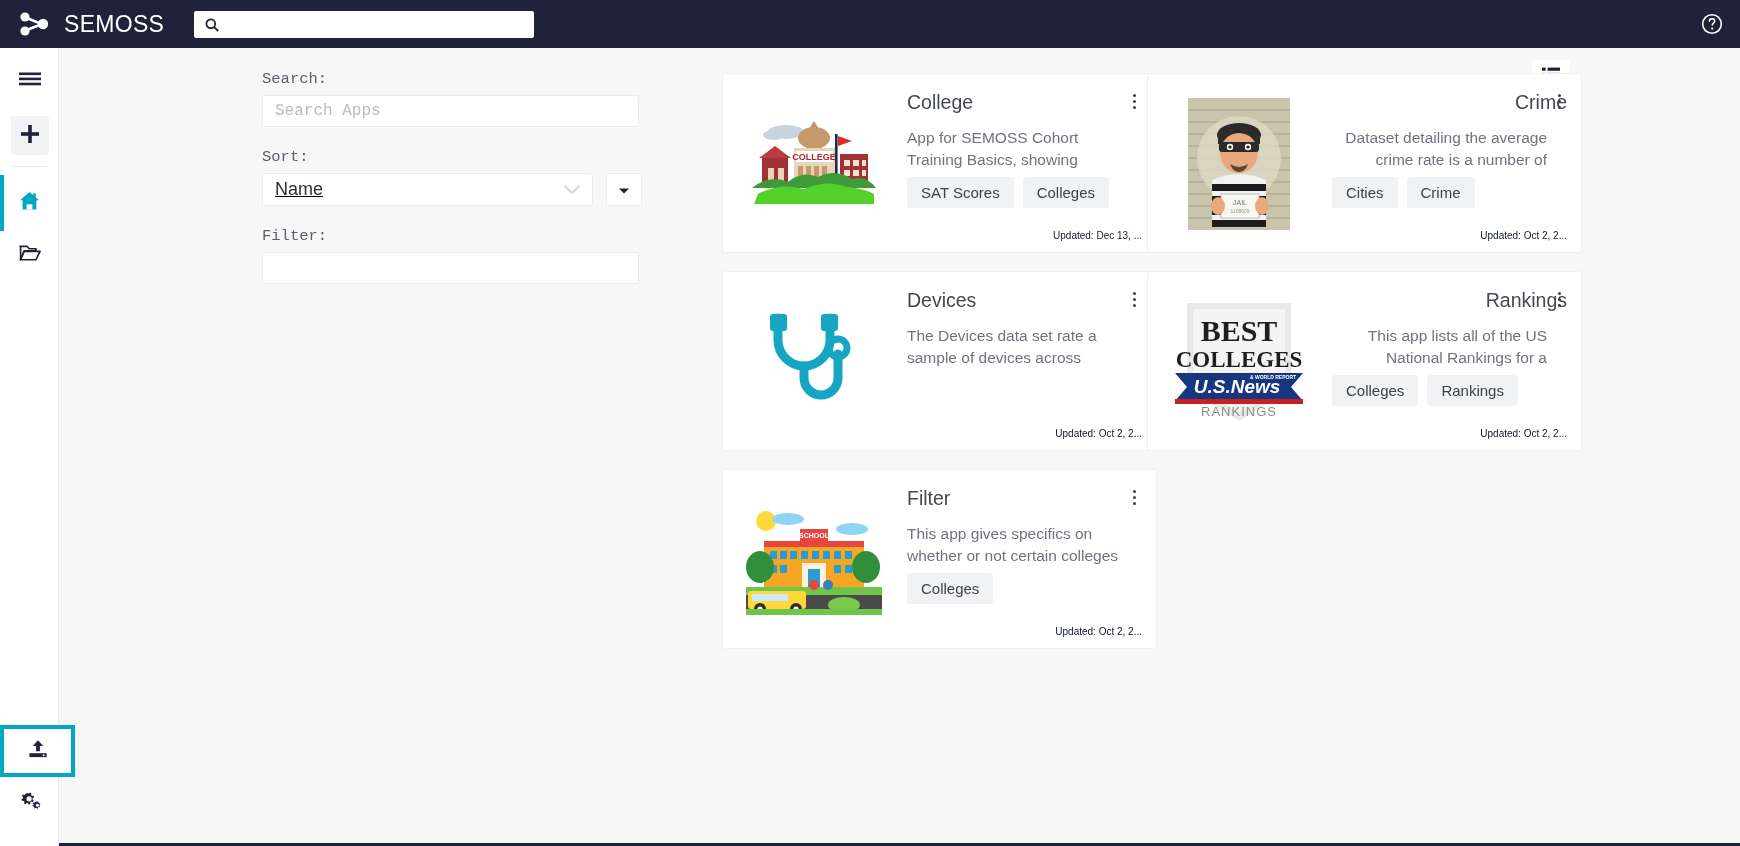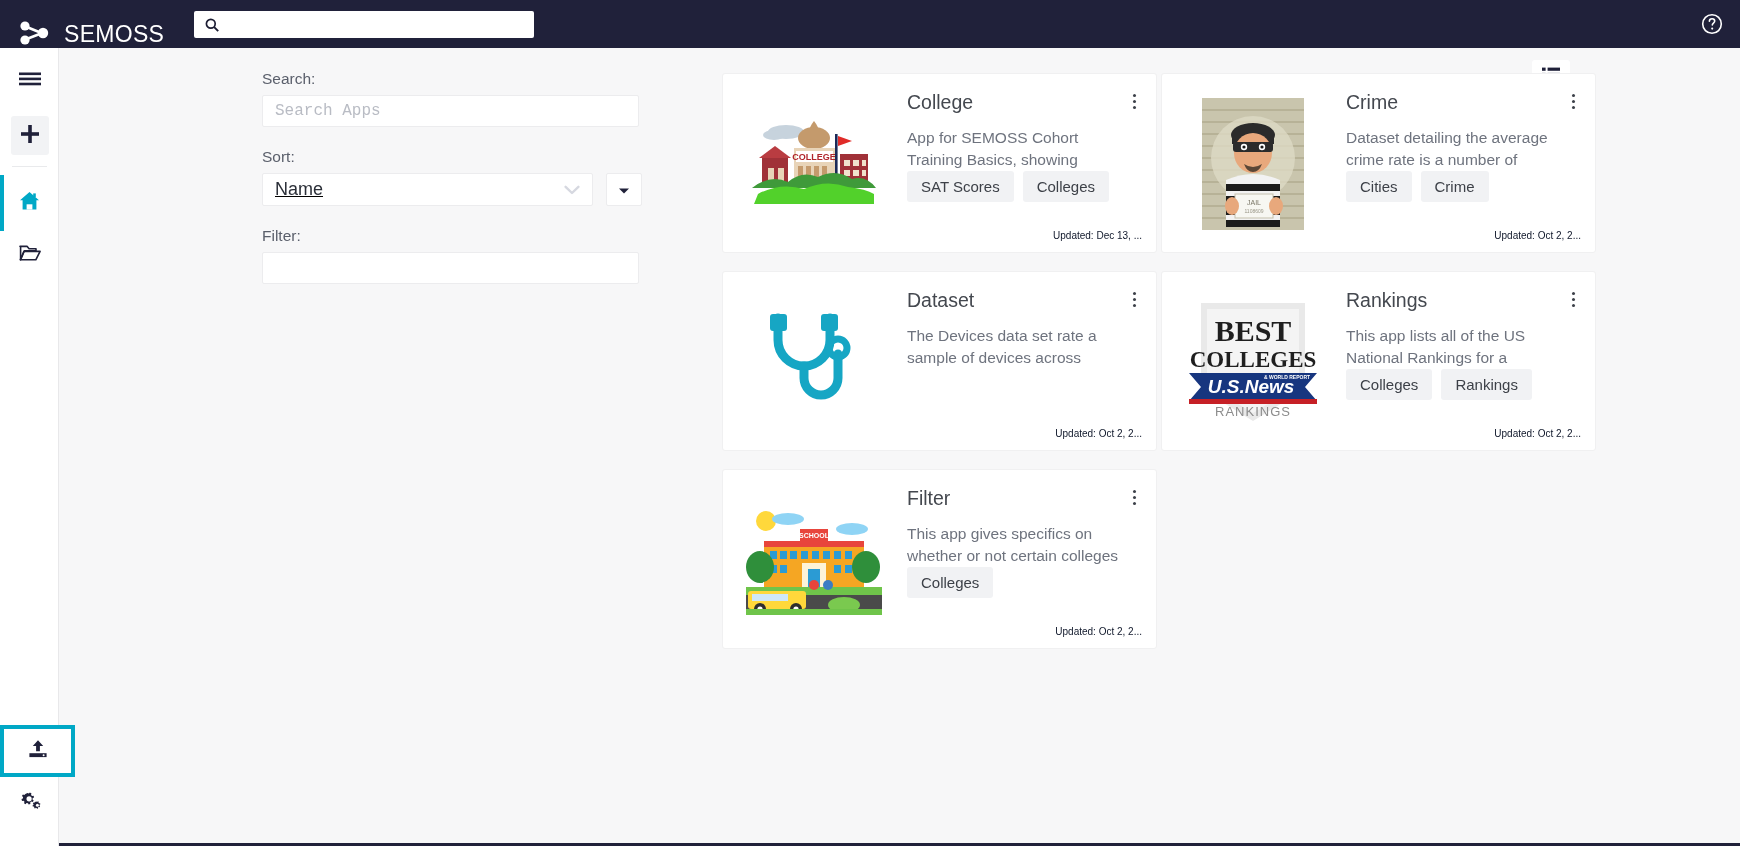--- a/index.html
+++ b/index.html
@@ -9,21 +9,21 @@
     overflow: hidden;
     background: #ffffff;
     font-family: "Liberation Sans", sans-serif;
   }
 
   
   .topbar {
     position: absolute; top: 0; left: 0;
     width: 1740px; height: 48px;
     background: #20213a;
-    display: flex; align-items: flex-end;
+    display: flex; align-items: center;
     z-index: 30;
   }
   .brand-logo { margin-left: 17px; width: 34px; height: 30px; display:flex; align-items:center; justify-content:center; }
   .brand-name {
     color: #ffffff; font-size: 23px; letter-spacing: .3px;
     margin-left: 13px; font-weight: 400;
   }
   .topsearch {
     position: absolute; left: 194px; top: 11px;
     width: 340px; height: 27px;
@@ -95,21 +95,21 @@
     width: 38px; height: 32px;
     background: #ffffff; border-radius: 3px;
     display: flex; align-items: center; justify-content: center;
     cursor: pointer;
   }
 
   
   .filters { position: absolute; left: 203px; top: 22px; width: 380px; }
   .flabel {
     font-size: 15.5px; color: #5a5f6b; margin-bottom: 7px;
-    font-family: Liberation Sans, sans-serif;
+    font-family: Liberation Mono, monospace;
   }
   .fbox {
     width: 377px; height: 32px;
     background: #ffffff; border: 1px solid #ececee; border-radius: 2px;
     display: flex; align-items: center;
   }
   .fbox input {
     flex: 1; border: none; outline: none; background: transparent;
     font-size: 16px; color: #3b3f47; padding: 0 12px;
     font-family: Liberation Mono, monospace;
@@ -131,21 +131,21 @@
   }
   .gap22 { height: 21px; }
 
   
   .grid {
     position: absolute; left: 605px; top: 25px;
     width: 920px;
   }
   .col { position: absolute; top: 0; width: 435px; }
   .col-a { left: 58px; }
-  .col-b { left: 497px; }
+  .col-b { left: 483px; text-align: right; }
 
   .card {
     position: relative;
     width: 435px; height: 180px;
     background: #ffffff;
     border: 1px solid #f0f0f1;
     border-radius: 3px;
     margin-bottom: 18px;
     overflow: hidden;
   }
@@ -157,21 +157,21 @@
   .card-body { position: absolute; left: 184px; top: 18px; right: 14px; }
   .card-title {
     font-size: 19.5px; color: #44484f; font-weight: 400;
     margin: 0 0 14px 0; line-height: 1.1;
   }
   .card-desc {
     font-size: 15.5px; color: #6e737e; line-height: 1.42;
     max-height: 44px; overflow: hidden;
     width: 215px;
   }
-  .tags { display: flex; gap: 9px; overflow: hidden; width: 215px; }
+  .tags { display: flex; gap: 9px; margin-top: 6px; overflow: hidden; width: 215px; }
   .tag {
     background: #f1f2f4; border-radius: 3px;
     padding: 7px 14px; font-size: 15px; color: #3d4148;
     white-space: nowrap; cursor: pointer;
   }
   .card-updated {
     position: absolute; right: 14px; bottom: 11px;
     font-size: 10px; color: #0f172a;
   }
   .kebab {
@@ -408,21 +408,21 @@
         <div class="card-img">
           <svg width="108" height="104" viewBox="0 0 108 104">
             <path d="M18 8 v22 a26 26 0 0 0 52 0 V8" fill="none" stroke="#16a6c4" stroke-width="9" stroke-linecap="round"></path>
             <rect x="10" y="4" width="17" height="17" rx="3" fill="#16a6c4"></rect>
             <rect x="61" y="4" width="17" height="17" rx="3" fill="#16a6c4"></rect>
             <path d="M44 56 v12 a17 17 0 0 0 34 0 V44" fill="none" stroke="#16a6c4" stroke-width="9" stroke-linecap="round"></path>
             <circle cx="78" cy="38" r="9" fill="none" stroke="#16a6c4" stroke-width="7"></circle>
           </svg>
         </div>
         <div class="card-body">
-          <div class="card-title">Dataset</div>
+          <div class="card-title">Devices</div>
           <div class="card-desc">The Devices data set rate a sample of devices across</div>
         </div>
         <div class="kebab">
             <i></i>
             <i></i>
             <i></i>
           </div>
         <div class="card-updated">Updated: Oct 2, 2...</div>
       </div>
 

